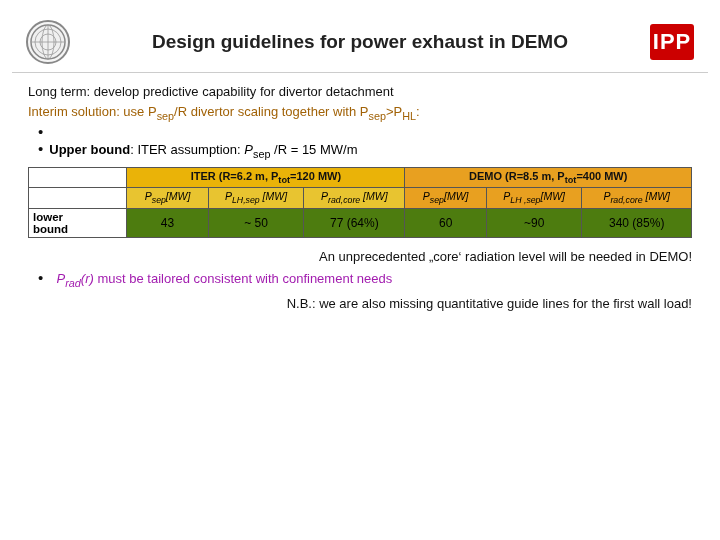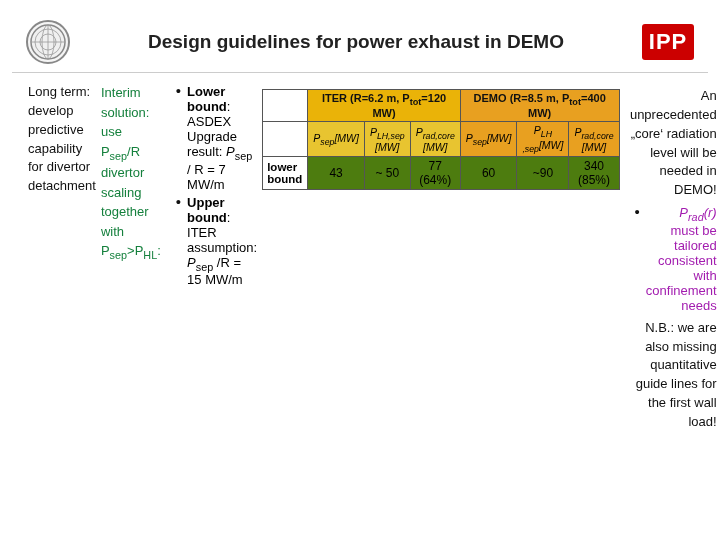--- a/index.html
+++ b/index.html
@@ -31,50 +31,50 @@
       min-height: 58px;
     }
     .header-title {
       flex: 1;
       font-size: 19px;
       font-weight: bold;
       color: #222;
       text-align: center;
     }
     .ipp-logo {
-      width: 52px;
+      width: 44px;
       height: 36px;
       background: #c00;
       color: #fff;
       font-size: 22px;
       font-weight: bold;
       display: flex;
       align-items: center;
       justify-content: center;
       border-radius: 3px;
       letter-spacing: 1px;
       flex-shrink: 0;
     }
 
     
     .content {
       padding: 10px 16px 8px 16px;
       flex: 1;
       display: flex;
-      gap: 5px;
+      flex-direction: column;
     }
 
     .para {
       font-size: 13px;
       color: #111;
       line-height: 1.45;
     }
     .para-sub {
       font-size: 13px;
-      color: #15803d;
+      color: #a16207;
       line-height: 1.5;
     }
     .bullet-list {
       list-style: none;
       margin-left: 10px;
     }
     .bullet-list li {
       display: flex;
       align-items: baseline;
       gap: 6px;
@@ -196,23 +196,20 @@
 
     <div class="para">Long term: develop predictive capability for divertor detachment</div>
 
     <div class="para-sub">
       Interim solution: use P<sub>sep</sub>/R divertor scaling together with P<sub>sep</sub>&gt;P<sub>HL</sub>:
     </div>
 
     <ul class="bullet-list">
       <li>
         <span class="bullet-dot">•</span>
-        <span>
-          <strong>Lower bound</strong>: ASDEX Upgrade result: <em>P</em><sub>sep</sub> / R = 7 MW/m
-        </span>
       </li>
       <li>
         <span class="bullet-dot">•</span>
         <span>
           <strong>Upper bound</strong>: ITER assumption: <em>P</em><sub>sep</sub> /R = 15 MW/m
         </span>
       </li>
     </ul>
 
     <div class="table-wrap">

